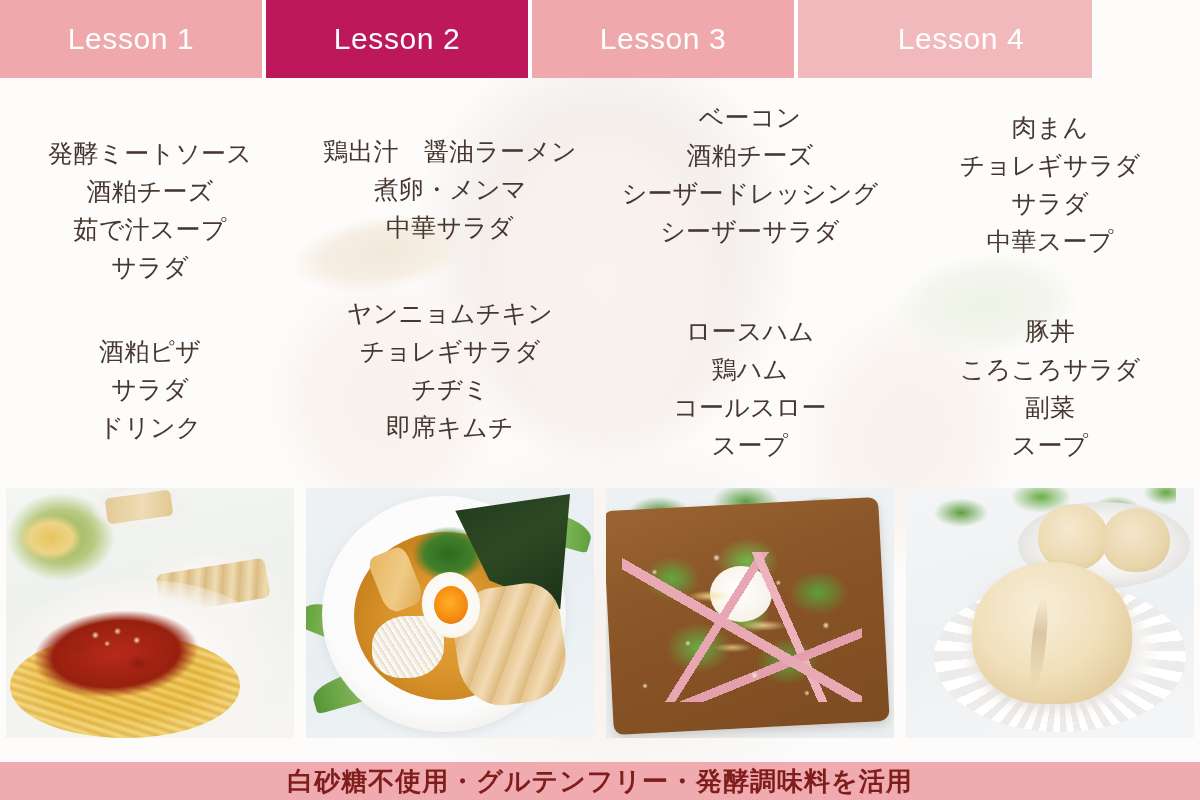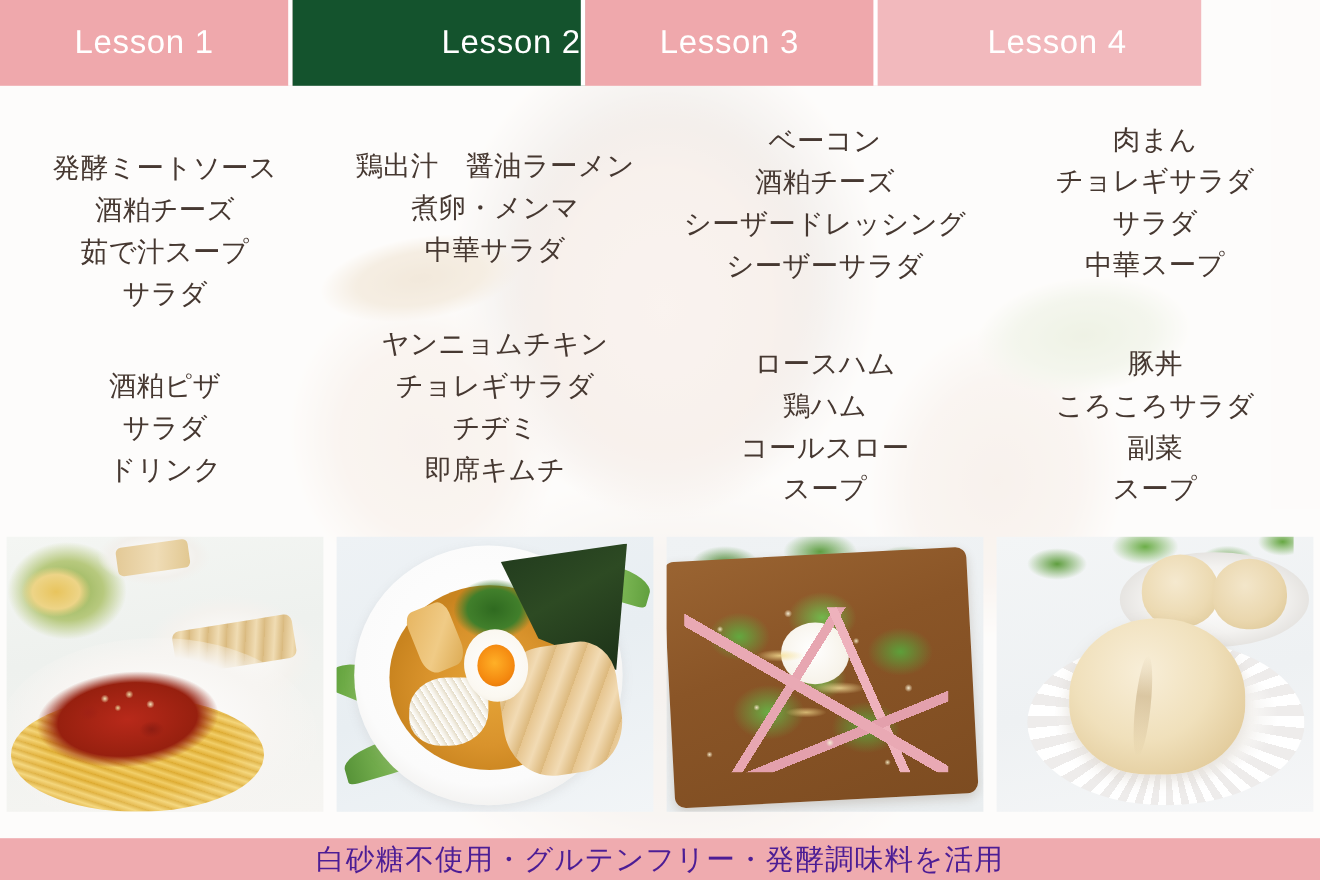--- a/index.html
+++ b/index.html
@@ -179,21 +179,21 @@
     font-weight: 400;
     white-space: nowrap;
     letter-spacing: 0.2px;
   }
 
   
   .col1 .block-a { top: 56px; }
   .col1 .block-b { top: 254px; }
   .col2 .block-a { top: 54px; }
   .col2 .block-b { top: 216px; }
-  .col3 .block-a { top: 31px; }
+  .col3 .block-a { top: 20px; }
   .col3 .block-b { top: 234px; }
   .col4 .block-a { top: 30px; }
   .col4 .block-b { top: 234px; }
 
   
   .photo-row {
     position: absolute;
     left: 0;
     top: 488px;
     width: 1200px;
@@ -464,26 +464,26 @@
     left: 0;
     top: 762px;
     width: 1200px;
     height: 38px;
     display: flex;
     align-items: center;
     justify-content: center;
     z-index: 5;
   }
   .footer-bar .flabel {
-    color: #4c1d95;
+    color: #7f1d1d;
     font-size: 26px;
     line-height: 1;
     letter-spacing: 1px;
     white-space: nowrap;
-    font-weight: 400;
+    font-weight: 700;
   }
 </style>
 </head>
 <body>
 
 <div id="poster">
 
   <div class="bg-photo">
     <div class="bg-inner">
       <div class="bg-shoulders"></div>
@@ -494,21 +494,21 @@
       <div class="bg-arm-right"></div>
       <div class="bg-greens"></div>
     </div>
     <div class="bg-veil"></div>
   </div>
 
   <div class="header-row">
     <div class="header-cell" style="background:#efa8ac;">
       <span class="hlabel">Lesson 1</span>
     </div>
-    <div class="header-cell" style="background:#14532d;justify-content:flex-end;">
+    <div class="header-cell" style="background:#be185d;">
       <span class="hlabel">Lesson 2</span>
     </div>
     <div class="header-cell" style="background:#efa8ac;">
       <span class="hlabel">Lesson 3</span>
     </div>
     <div class="header-cell" style="background:#f2b9bd;padding-left:32px;">
       <span class="hlabel">Lesson 4</span>
     </div>
   </div>
 

